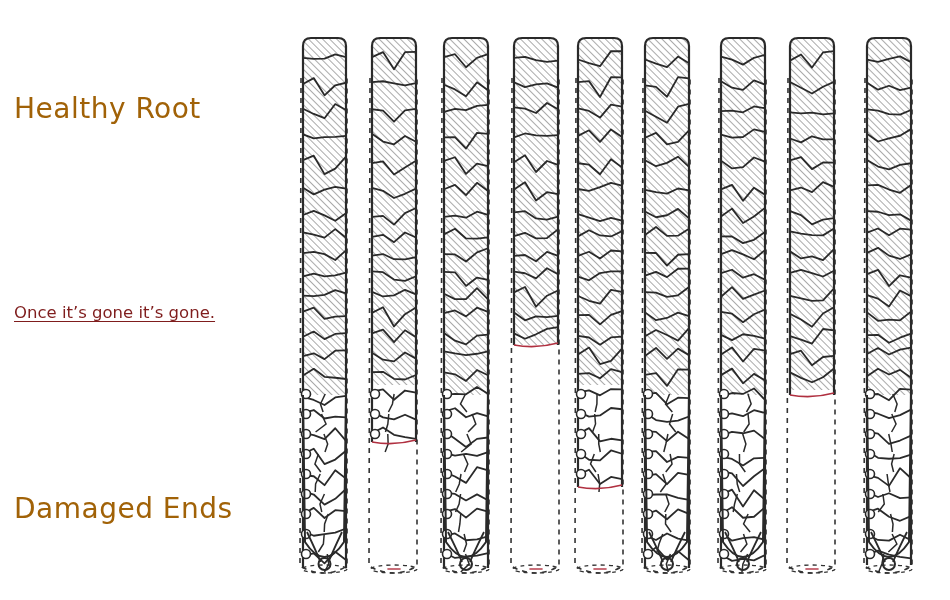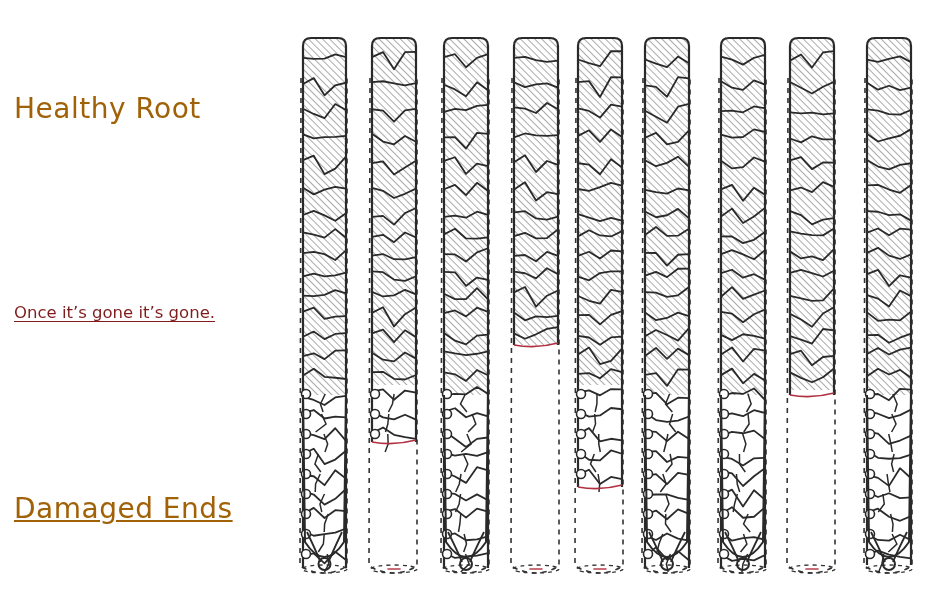--- a/index.html
+++ b/index.html
@@ -1,19 +1,19 @@
 <!DOCTYPE html>
 <html><head>
   <meta charset="utf-8">
   <style>
     html, body { margin: 0; padding: 0; background: #ffffff; }
     body { width: 950px; height: 600px; position: relative; overflow: hidden; font-family: "DejaVu Sans", sans-serif; }
     .label-big { position: absolute; left: 14px; color: #a16207; font-size: 28px; letter-spacing: 0.5px; font-weight: normal; }
     #lbl-top { top: 92px; }
-    #lbl-bottom { top: 492px; text-decoration: underline; }
+    #lbl-bottom { top: 492px; }
     .note { position: absolute; left: 14px; top: 270px; color: #7f1d1d; font-size: 16.5px; line-height: 28px; margin-top: 29px; }
     .note div { text-decoration: underline; text-underline-offset: 3px; text-decoration-thickness: 1px; }
     svg.strands { position: absolute; left: 0; top: 0; }
   </style>
 </head>
 <body>
 
 <div class="label-big" id="lbl-top">Healthy Root</div>
 
 <div class="note">

